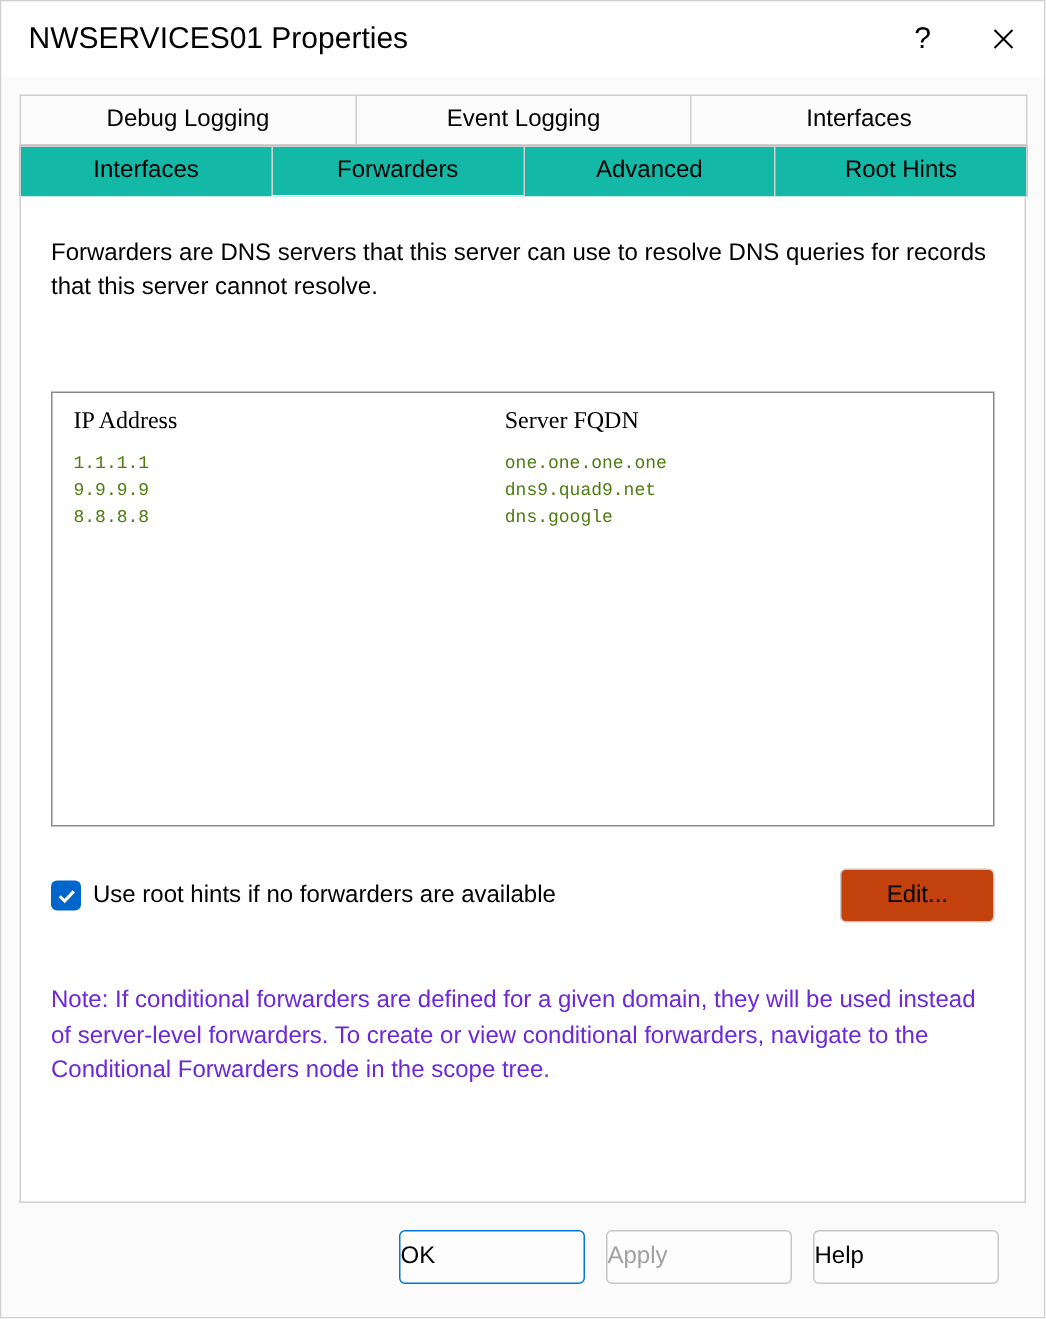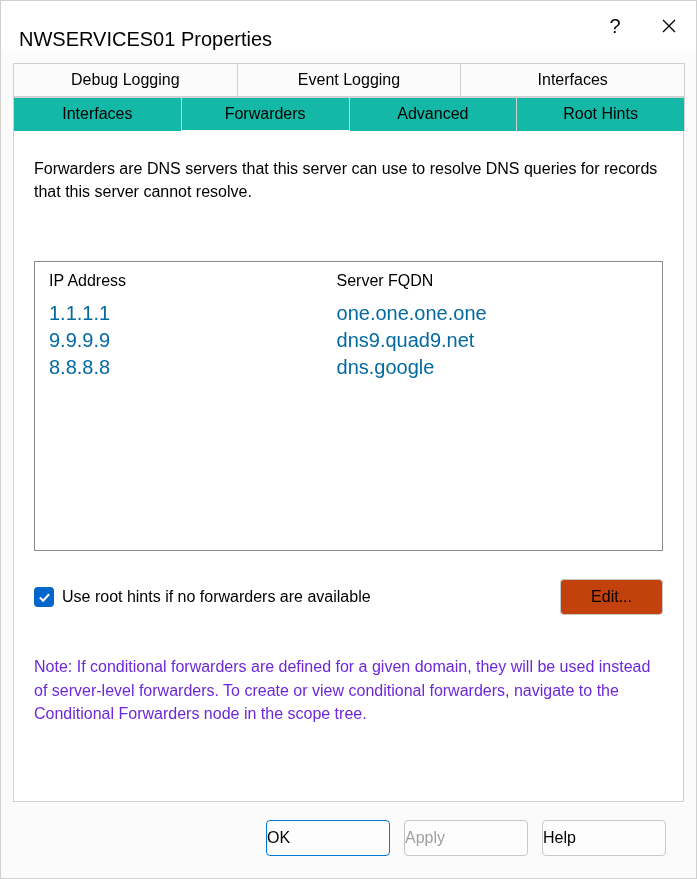--- a/index.html
+++ b/index.html
@@ -18,21 +18,21 @@
     .window {
       width: 697px;
       height: 879px;
       background: #ffffff;
       border: 1px solid #d0d0d0;
       display: flex;
       flex-direction: column;
     }
     .titlebar {
       display: flex;
-      align-items: flex-end;
+      align-items: center;
       padding: 0 0 0 18px;
       height: 50px;
       background: #ffffff;
     }
     .titlebar-title {
       font-size: 20px;
       color: #000;
       flex: 1;
     }
     .titlebar-btn {
@@ -111,36 +111,38 @@
       border: 1px solid #8a8a8a;
       height: 290px;
       padding: 10px 14px;
       background: #ffffff;
     }
     .list-header {
       display: flex;
       font-size: 16px;
       color: #000;
       margin-bottom: 10px;
+      font-family: Liberation Serif, serif;
     }
     .col-ip {
       width: 48%;
     }
     .col-fqdn {
       width: 52%;
     }
     .list-rows {
       display: flex;
       flex-direction: column;
     }
     .list-row {
       display: flex;
-      font-size: 20px;
-      color: #0369a1;
+      font-size: 12px;
+      color: #4d7c0f;
       padding: 2px 0;
+      font-family: Liberation Mono, monospace;
     }
     .checkbox-row {
       display: flex;
       align-items: center;
       margin-top: 28px;
     }
     .checkbox {
       width: 20px;
       height: 20px;
       background: #0066cc;

